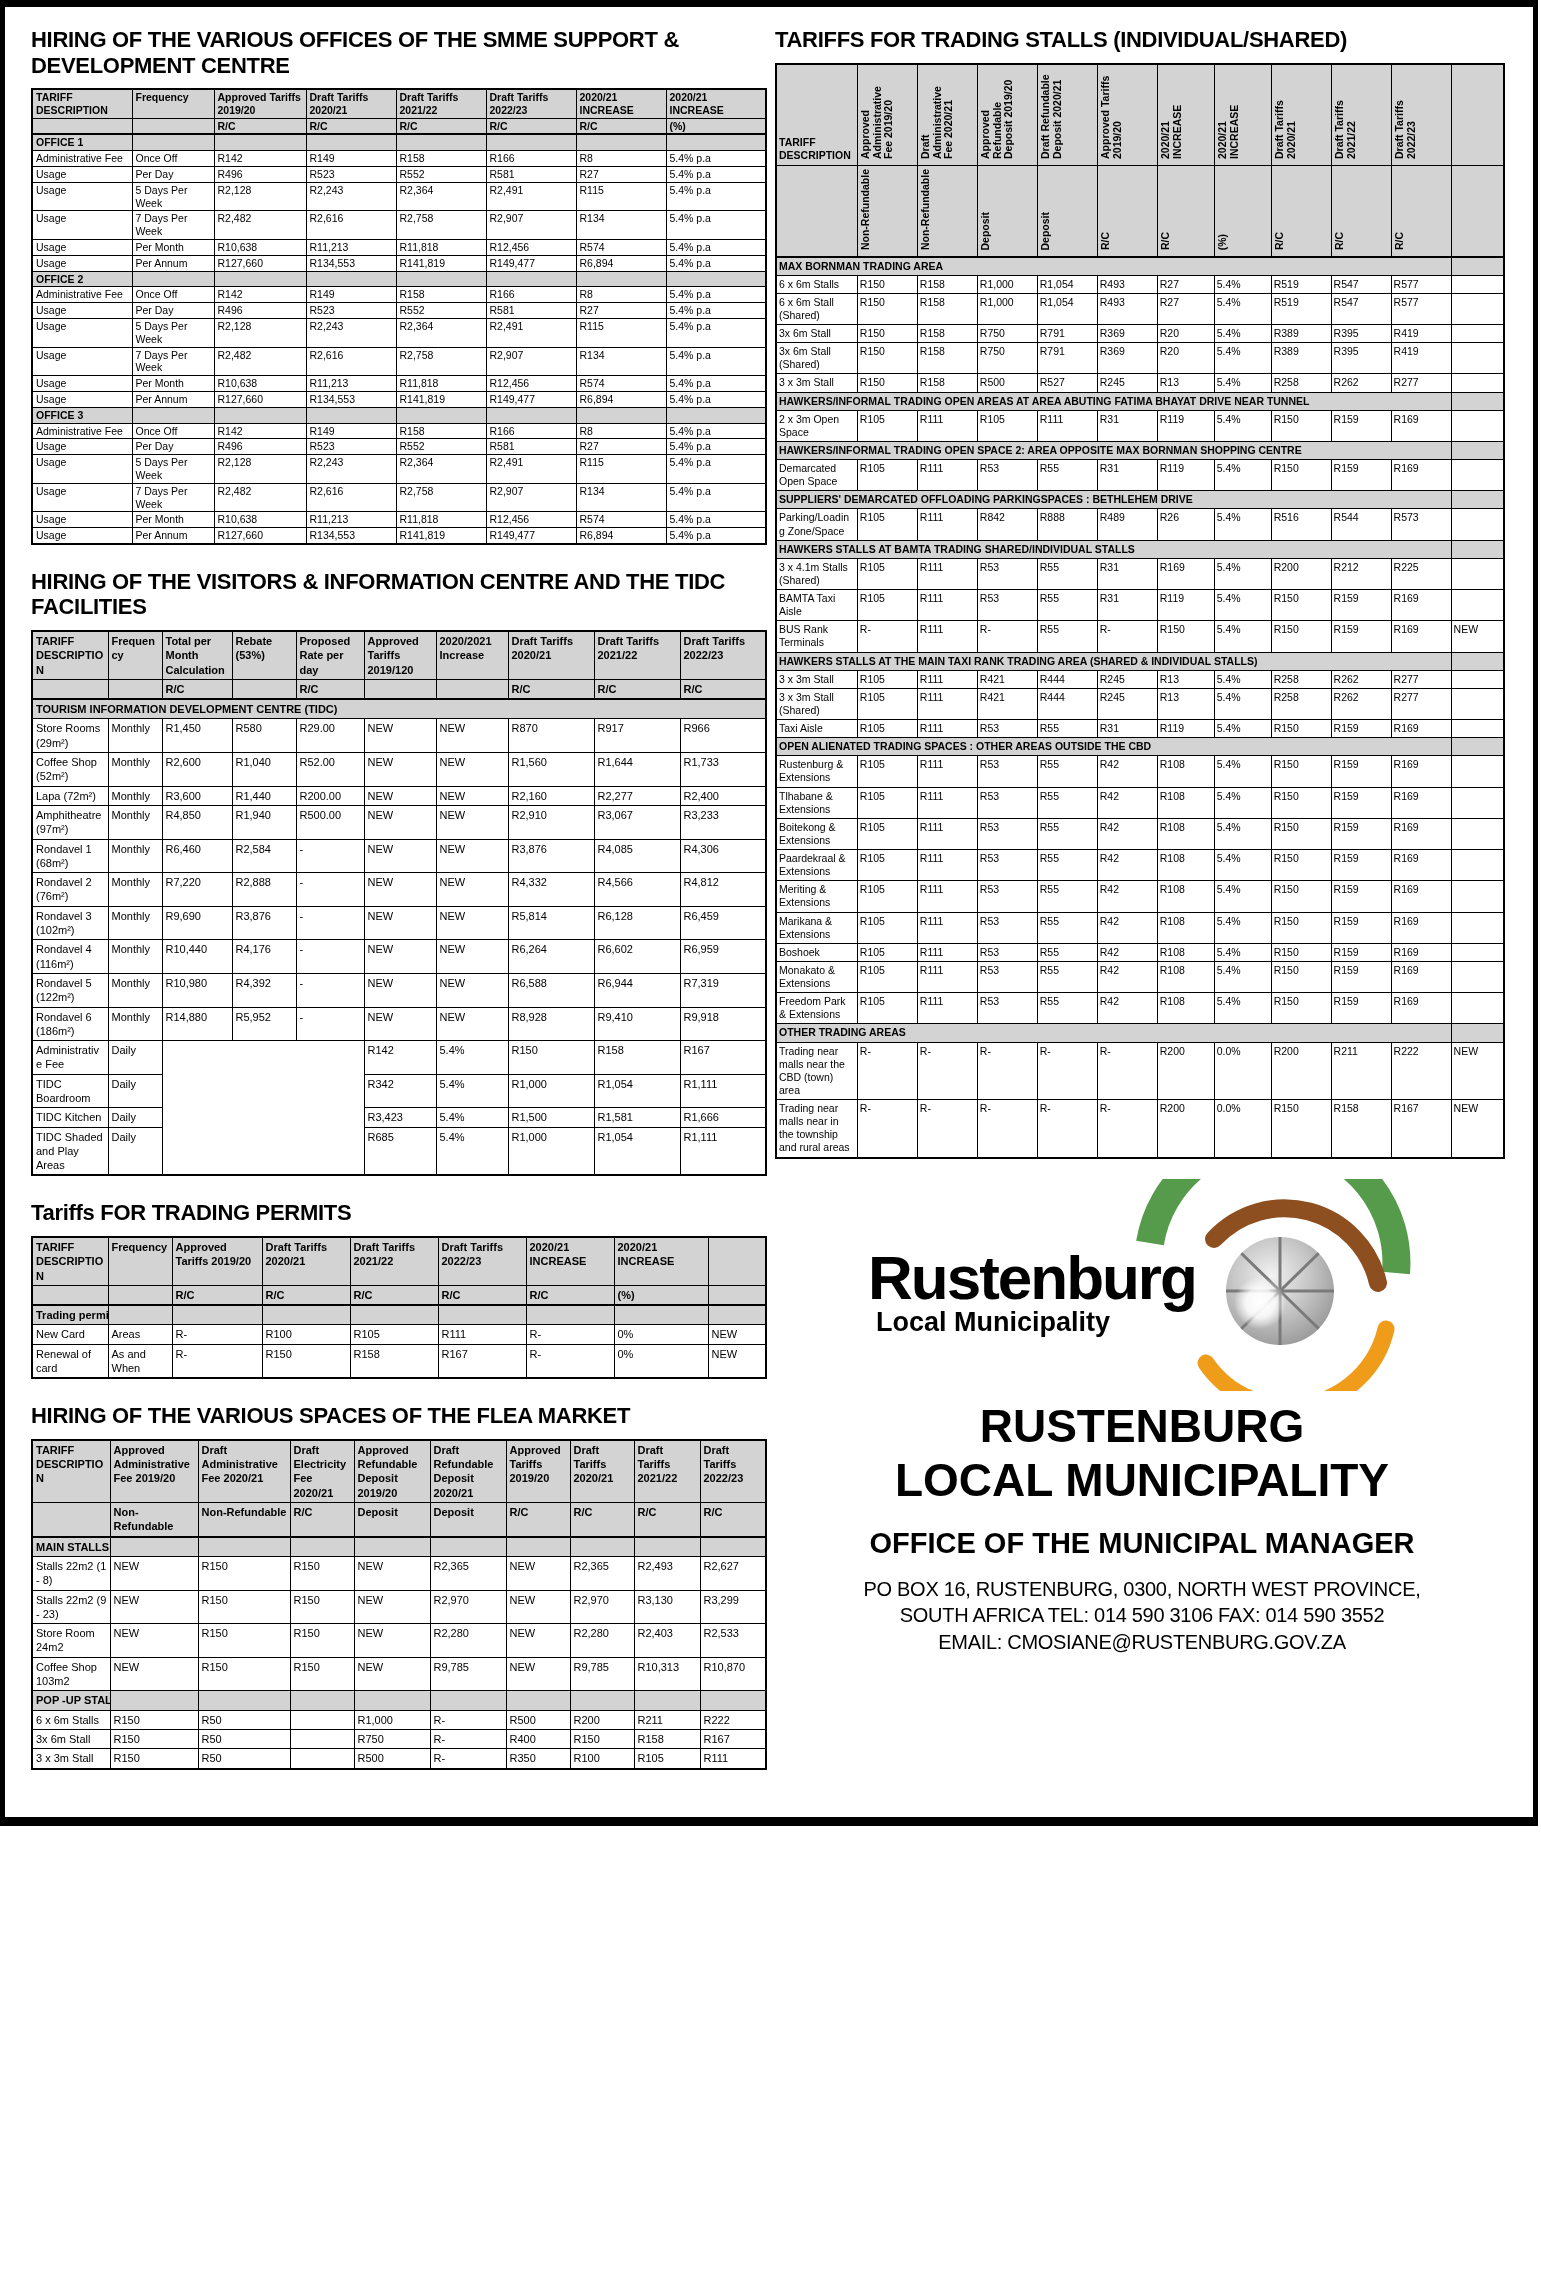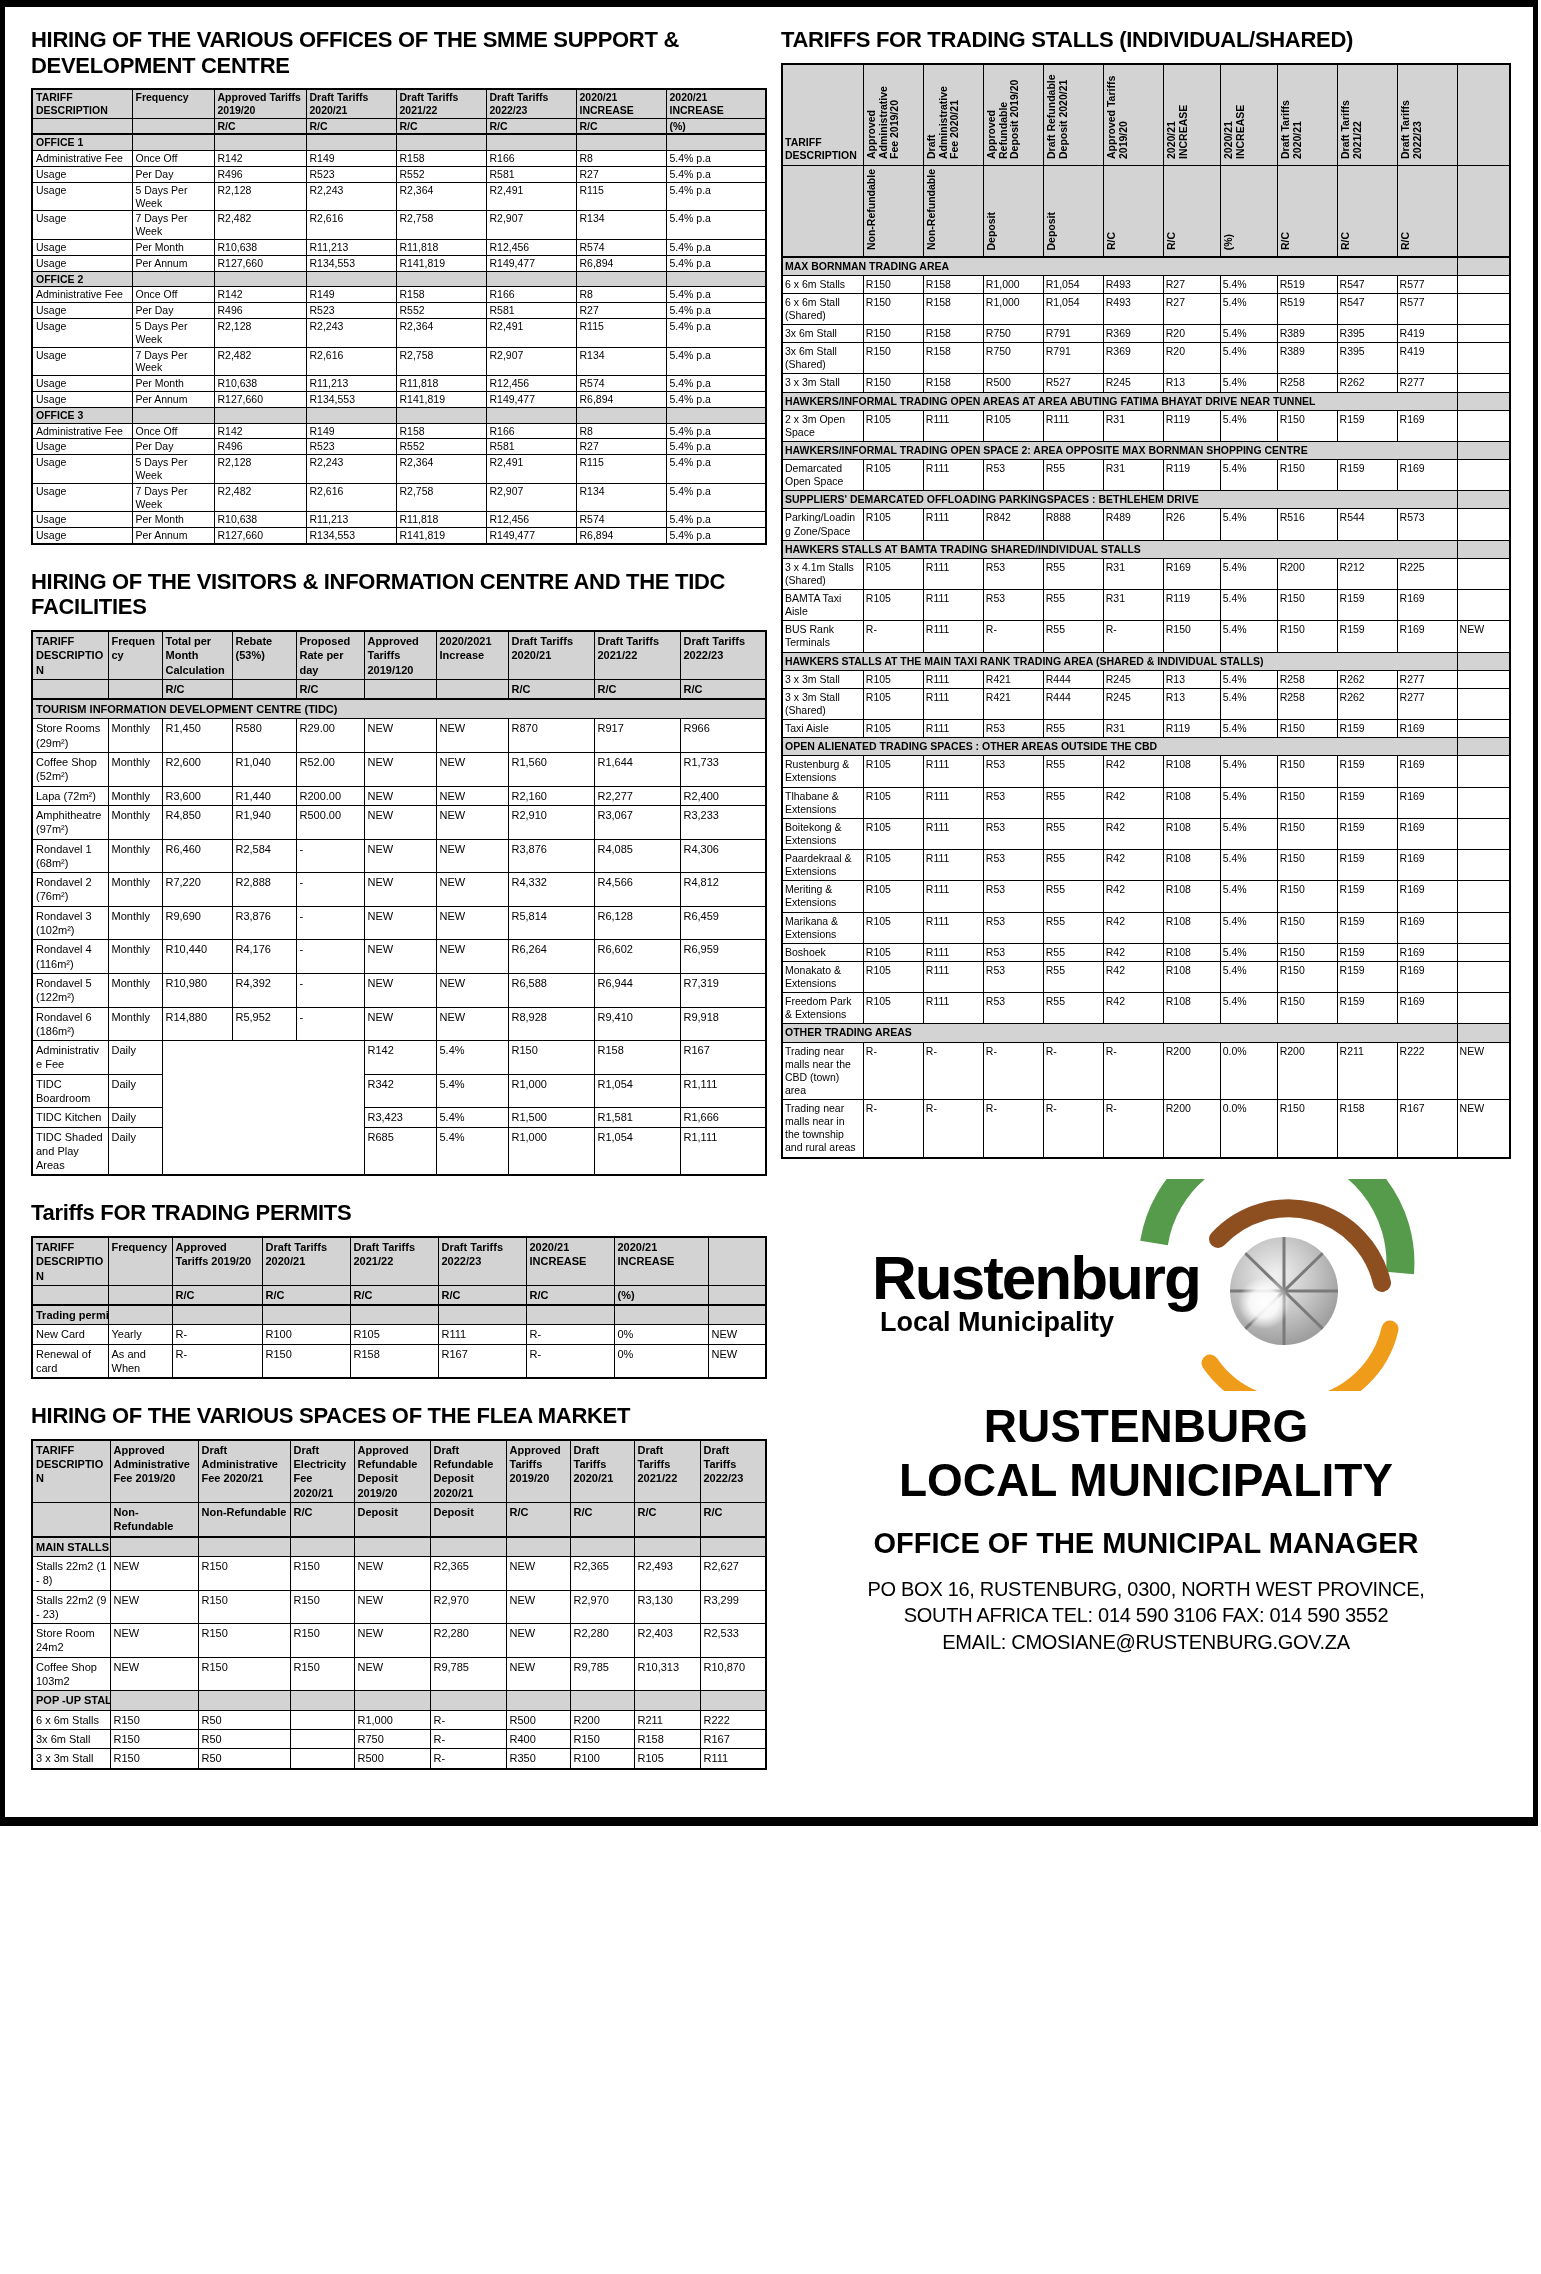--- a/index.html
+++ b/index.html
@@ -1,20 +1,20 @@
 <!DOCTYPE html>
 <html><head>
 <meta charset="utf-8">
 <style>
   html,body{margin:0;padding:0;background:#fff;}
   .page{position:relative;width:1541px;height:2274px;background:#fff;
         font-family:"Liberation Sans",sans-serif;color:#000;overflow:hidden;}
   .frame{position:absolute;left:0;top:0;width:1538px;height:1826px;box-sizing:border-box;
          border:5px solid #000;border-top-width:7px;border-bottom-width:9px;background:#fff;}
-  .content{display:flex;gap:14px;padding:14px 24px 0 26px;align-items:flex-start;}
+  .content{display:flex;gap:8px;padding:14px 24px 0 26px;align-items:flex-start;}
   .col{width:736px;}
   .title{font-weight:bold;font-size:22px;line-height:1.16;letter-spacing:-0.3px;}
   .title.first{margin:6px 0 10px 0;}
   .title.mid{margin:24px 0 10px 0;}
   table{border-collapse:collapse;table-layout:fixed;border:2px solid #000;width:734px;}
   th,td{border:1px solid #000;padding:1px 3px;vertical-align:top;text-align:left;
         font-weight:normal;overflow:hidden;word-wrap:break-word;}
   thead th{background:#d3d3d3;font-weight:bold;}
   tr.subhdr th{border-bottom:2px solid #000;margin-left:28px;}
   tr.section td{background:#d3d3d3;}
@@ -539,21 +539,21 @@
                 <td></td>
                 <td></td>
                 <td></td>
                 <td></td>
                 <td></td>
                 <td></td>
                 <td></td>
               </tr>
               <tr>
                 <td>New Card</td>
-                <td>Yearly</td>
+                <td>Areas</td>
                 <td>R-</td>
                 <td>R100</td>
                 <td>R105</td>
                 <td>R111</td>
                 <td>R-</td>
                 <td>0%</td>
                 <td>NEW</td>
               </tr>
               <tr>
                 <td>Renewal of card</td>

